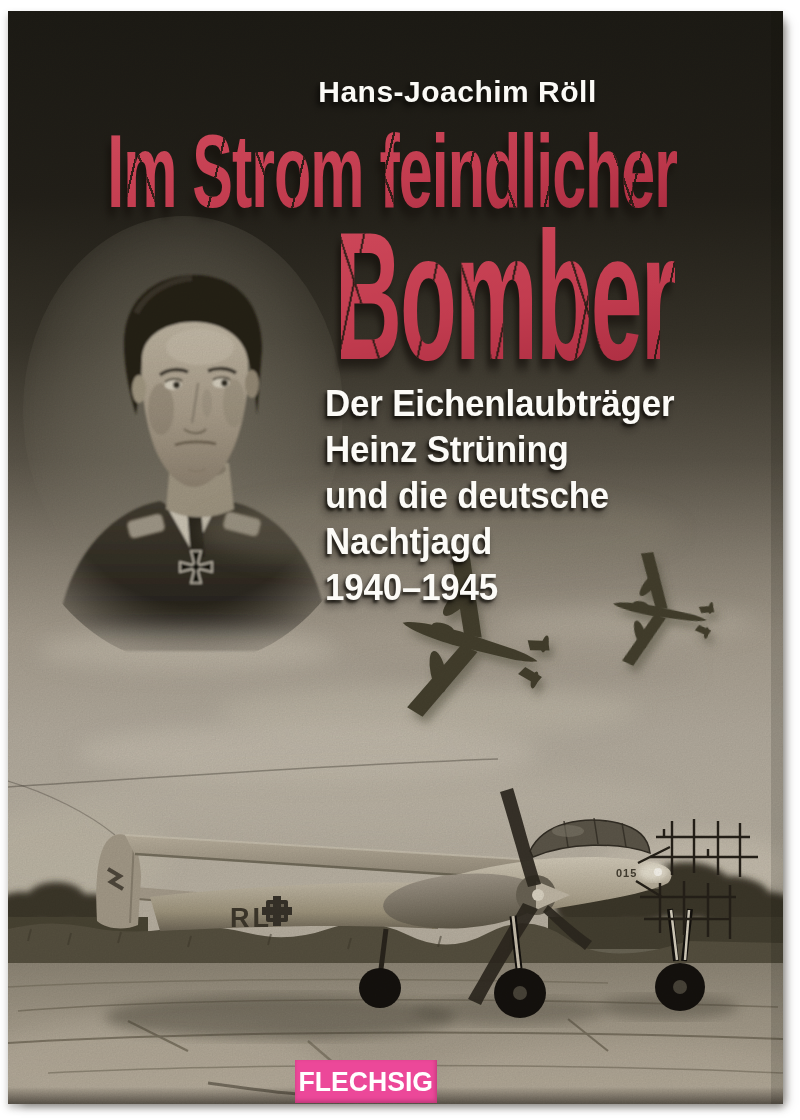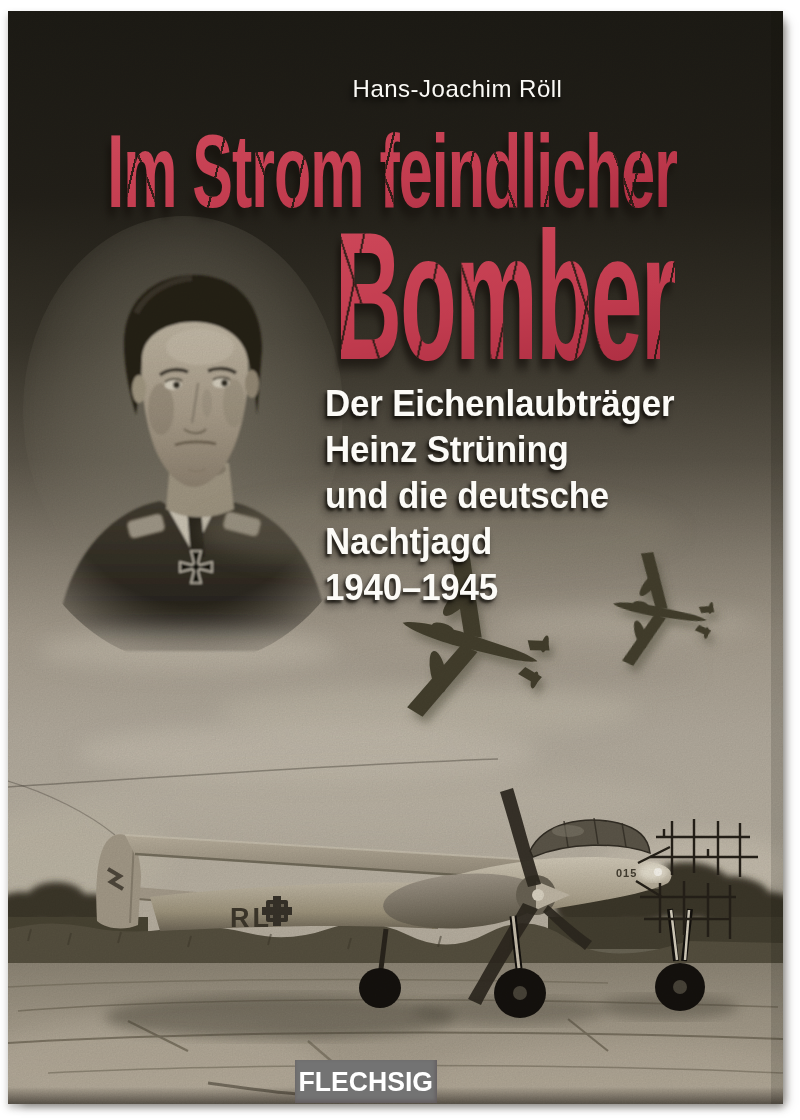--- a/index.html
+++ b/index.html
@@ -4,40 +4,40 @@
 <style>
   html,body { margin:0; padding:0; background:#ffffff; }
   .page { position:relative; width:800px; height:1120px; background:#ffffff; overflow:hidden;
           font-family:"Liberation Sans", sans-serif; }
   .cover { position:absolute; left:8px; top:11px; width:775px; height:1093px; overflow:hidden;
            background:#23201a;
            box-shadow: 8px 6px 9px -5px rgba(70,66,58,.55), 0 4px 7px rgba(70,66,58,.35); }
   .cover svg { position:absolute; left:0; top:0; display:block; }
 
   .author { position:absolute; top:64px; left:50%; transform:translateX(calc(-50% + 62px));
-            color:#fbfaf6; font-size:24px; font-weight:normal; letter-spacing:.5px; white-space:nowrap;
+            color:#fbfaf6; font-size:30px; font-weight:bold; letter-spacing:.5px; white-space:nowrap;
             text-shadow:-2px 3px 4px rgba(12,10,7,.85), -3px 6px 10px rgba(12,10,7,.4); }
 
   .title-line { position:absolute; white-space:nowrap; font-weight:bold; line-height:1;
     transform-origin:top right;
     background-image:
       repeating-linear-gradient(112deg, rgba(40,28,20,0) 0 34px, rgba(40,28,20,.95) 34px 36px, rgba(40,28,20,0) 36px 78px),
       repeating-linear-gradient(58deg,  rgba(40,28,20,0) 0 47px, rgba(40,28,20,.9) 47px 49px, rgba(40,28,20,0) 49px 101px),
       linear-gradient(175deg, #cd4759 8%, #c23c4f 55%, #aa2c40 95%);
     -webkit-background-clip:text; background-clip:text; color:transparent;
     filter: drop-shadow(-4px 5px 3px rgba(18,14,9,.66)); }
   .title1 { top:109px; right:106px; font-size:61px; letter-spacing:-1px; transform:scale(1.0,1.7); }
   .title2 { top:194px; right:108px; font-size:99px; letter-spacing:-2px; transform:scale(.94,1.83); }
 
   .subtitle { position:absolute; top:370px; left:317px; color:#fcfbf7; font-weight:bold;
               font-size:36px; line-height:46px; letter-spacing:-.2px; transform:scale(.97,1);
               transform-origin:top left;
               text-shadow:-2px 3px 3px rgba(15,12,8,.8), -3px 6px 9px rgba(15,12,8,.45); }
 
-  .publisher { position:absolute; left:287px; bottom:1px; width:142px; height:43px; background:#737373;
+  .publisher { position:absolute; left:287px; bottom:1px; width:142px; height:43px; background:#ec4899;
                display:flex; align-items:center; justify-content:center;
                box-shadow:-1px -2px 4px rgba(40,8,14,.25) inset; }
   .publisher span { color:#ffffff; font-weight:bold; font-size:28px; letter-spacing:0px;
                     transform:scale(.95,1); }
 </style>
 </head>
 <body>
 
 <div class="page">
   <div class="cover">

